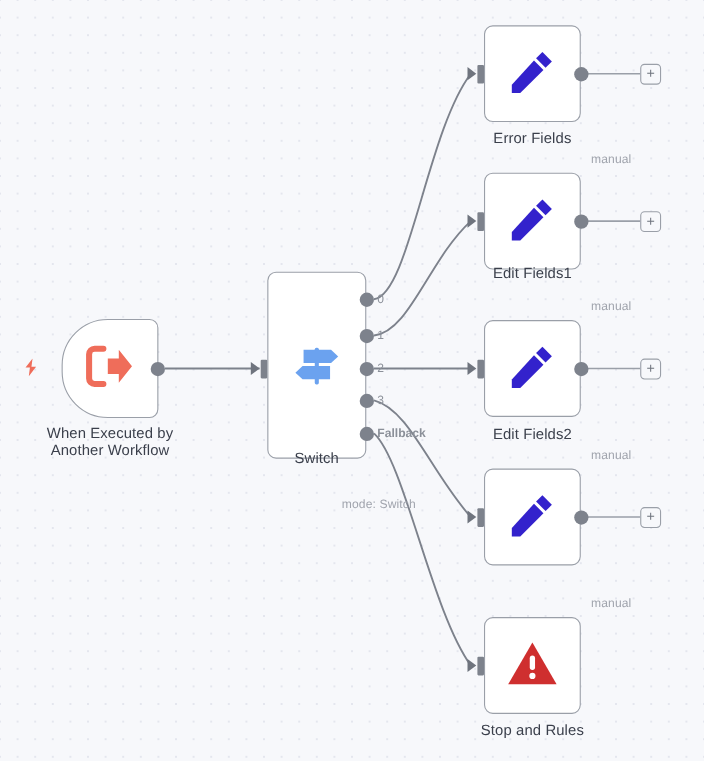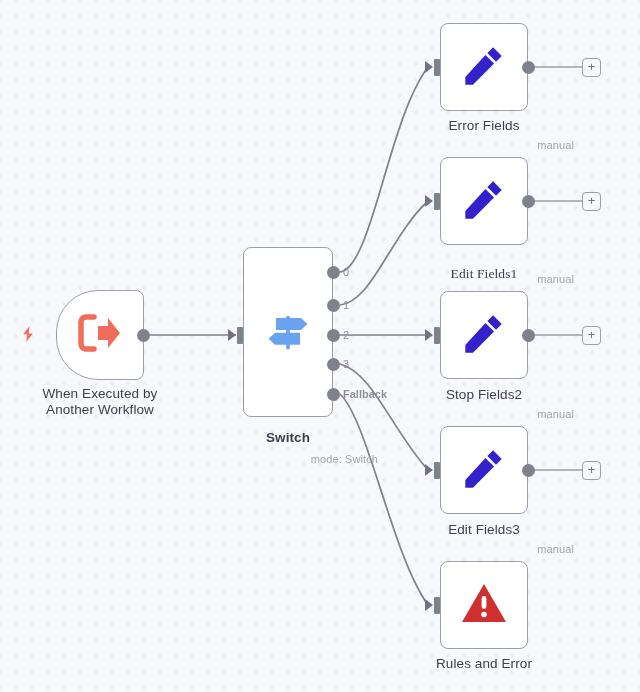--- a/index.html
+++ b/index.html
@@ -188,21 +188,21 @@
   <div class="out-port" style="left:327px; top:328.5px;"></div>
   <div class="out-port" style="left:327px; top:357.5px;"></div>
   <div class="out-port" style="left:327px; top:387.5px;"></div>
 
   <div class="port-label" style="left:343px; top:266px;">0</div>
   <div class="port-label" style="left:343px; top:299px;">1</div>
   <div class="port-label" style="left:343px; top:329px;">2</div>
   <div class="port-label" style="left:343px; top:358px;">3</div>
   <div class="port-label" style="left:343px; top:388px;font-weight:bold;">Fallback</div>
 
-  <div class="node-title" style="left:198px; top:430px; width:180px;font-weight:bold;">Switch</div>
+  <div class="node-title" style="left:198px; top:409px; width:180px;">Switch</div>
   <div class="node-subtitle" style="left:198px; top:453px; width:180px;">mode: Switch</div>
 
   <div class="in-arrow" style="left:425px; top:61px;"></div>
   <div class="in-port" style="left:434px; top:58.5px;"></div>
   <div class="node" style="left:440px; top:23px; width:88px; height:88px;">
     <span class="node-icon">
       <svg viewBox="0 0 48 48" width="46" height="46">
         <path d="M33.5 5.5 L42.5 14.5 L36.5 20.5 L27.5 11.5 Z" fill="#3322cc"></path>
         <path d="M25.5 13.5 L34.5 22.5 L12.5 44.5 L4.5 44.5 L4.5 36.5 Z" fill="#3322cc"></path>
       </svg>
@@ -218,59 +218,58 @@
   <div class="node" style="left:440px; top:157px; width:88px; height:88px;">
     <span class="node-icon">
       <svg viewBox="0 0 48 48" width="46" height="46">
         <path d="M33.5 5.5 L42.5 14.5 L36.5 20.5 L27.5 11.5 Z" fill="#3322cc"></path>
         <path d="M25.5 13.5 L34.5 22.5 L12.5 44.5 L4.5 44.5 L4.5 36.5 Z" fill="#3322cc"></path>
       </svg>
     </span>
   </div>
   <div class="out-port" style="left:522px; top:194.5px;"></div>
   <div class="plus-btn" style="left:582px; top:191.5px;">+</div>
-  <div class="node-title" style="left:394px; top:266px; width:180px;font-family:Liberation Serif, serif;">Edit Fields1</div>
+  <div class="node-title" style="left:394px; top:241px; width:180px;">Edit Fields1</div>
   <div class="node-subtitle" style="left:394px; top:273px; width:180px;">manual</div>
 
   <div class="in-arrow" style="left:425px; top:329px;"></div>
   <div class="in-port" style="left:434px; top:326.5px;"></div>
   <div class="node" style="left:440px; top:291px; width:88px; height:88px;">
     <span class="node-icon">
       <svg viewBox="0 0 48 48" width="46" height="46">
         <path d="M33.5 5.5 L42.5 14.5 L36.5 20.5 L27.5 11.5 Z" fill="#3322cc"></path>
         <path d="M25.5 13.5 L34.5 22.5 L12.5 44.5 L4.5 44.5 L4.5 36.5 Z" fill="#3322cc"></path>
       </svg>
     </span>
   </div>
   <div class="out-port" style="left:522px; top:328.5px;"></div>
   <div class="plus-btn" style="left:582px; top:325.5px;">+</div>
-  <div class="node-title" style="left:394px; top:387px; width:180px;">Stop Fields2</div>
+  <div class="node-title" style="left:394px; top:387px; width:180px;">Edit Fields2</div>
   <div class="node-subtitle" style="left:394px; top:408px; width:180px;">manual</div>
 
   <div class="in-arrow" style="left:425px; top:464px;"></div>
   <div class="in-port" style="left:434px; top:461.5px;"></div>
   <div class="node" style="left:440px; top:426px; width:88px; height:88px;">
     <span class="node-icon">
       <svg viewBox="0 0 48 48" width="46" height="46">
         <path d="M33.5 5.5 L42.5 14.5 L36.5 20.5 L27.5 11.5 Z" fill="#3322cc"></path>
         <path d="M25.5 13.5 L34.5 22.5 L12.5 44.5 L4.5 44.5 L4.5 36.5 Z" fill="#3322cc"></path>
       </svg>
     </span>
   </div>
   <div class="out-port" style="left:522px; top:463.5px;"></div>
   <div class="plus-btn" style="left:582px; top:460.5px;">+</div>
-  <div class="node-title" style="left:394px; top:522px; width:180px;">Edit Fields3</div>
   <div class="node-subtitle" style="left:394px; top:543px; width:180px;">manual</div>
 
   <div class="in-arrow" style="left:425px; top:599px;"></div>
   <div class="in-port" style="left:434px; top:596.5px;"></div>
   <div class="node" style="left:440px; top:561px; width:88px; height:88px;">
     <span class="node-icon">
       <svg viewBox="0 0 48 44" width="48" height="44">
         <path d="M24 3 L46 41 L2 41 Z" fill="#cf2f2f"></path>
         <rect x="21.6" y="15" width="4.8" height="13" rx="2.4" fill="#ffffff"></rect>
         <circle cx="24" cy="33.5" r="2.8" fill="#ffffff"></circle>
       </svg>
     </span>
   </div>
-  <div class="node-title" style="left:394px; top:656px; width:180px;">Rules and Error</div>
+  <div class="node-title" style="left:394px; top:656px; width:180px;">Stop and Rules</div>
 
 </div>
 
 </body></html>

